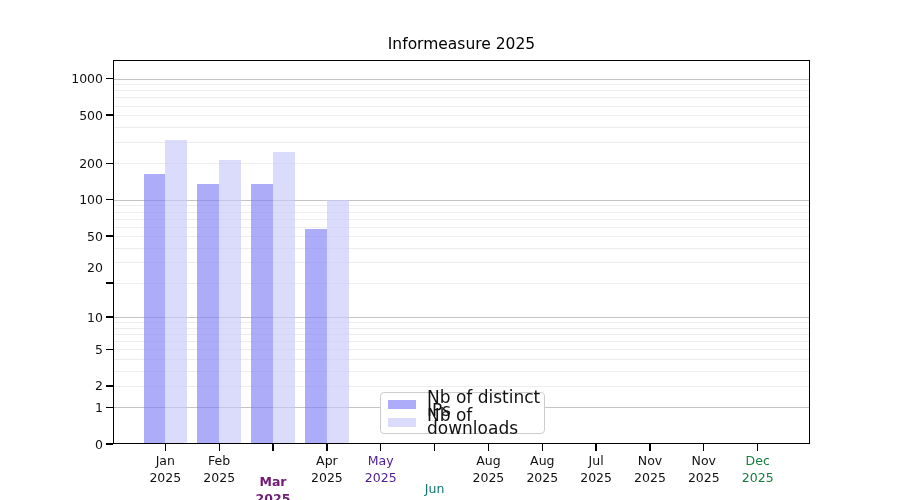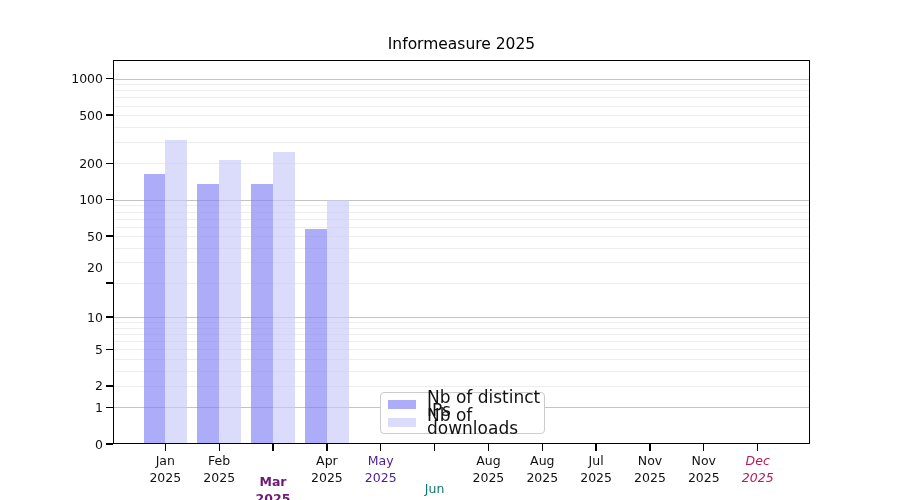--- a/index.html
+++ b/index.html
@@ -123,21 +123,21 @@
       <div class="tickmark-x" style="left: 595.4px; top: 444px; background: rgb(0, 0, 0);"></div>
       <div class="xtick-label" style="left: 564.1px; top: 452px; color: rgb(17, 17, 17);">Jul
 2025</div>
       <div class="tickmark-x" style="left: 649.3px; top: 444px; background: rgb(0, 0, 0);"></div>
       <div class="xtick-label" style="left: 618px; top: 452px; color: rgb(17, 17, 17);">Nov
 2025</div>
       <div class="tickmark-x" style="left: 703.1px; top: 444px; background: rgb(0, 0, 0);"></div>
       <div class="xtick-label" style="left: 671.8px; top: 452px; color: rgb(17, 17, 17);">Nov
 2025</div>
       <div class="tickmark-x" style="left: 757px; top: 444px; background: rgb(0, 0, 0);"></div>
-      <div class="xtick-label" style="left: 725.7px; top: 452px; color: #be185d; font-style: italic;">Dec
+      <div class="xtick-label" style="left: 725.7px; top: 452px; color: #15803d;">Dec
 2025</div>
     </div>
 
   <div id="legend" style="border-color: rgb(204, 204, 204);">
     <div class="legend-row">
       <span class="legend-swatch" style="background: rgb(127, 127, 244);"></span>
       <span class="legend-label">Nb of distinct IPs</span>
     </div>
     <div class="legend-row">
       <span class="legend-swatch" style="background: rgb(200, 200, 249);"></span>

